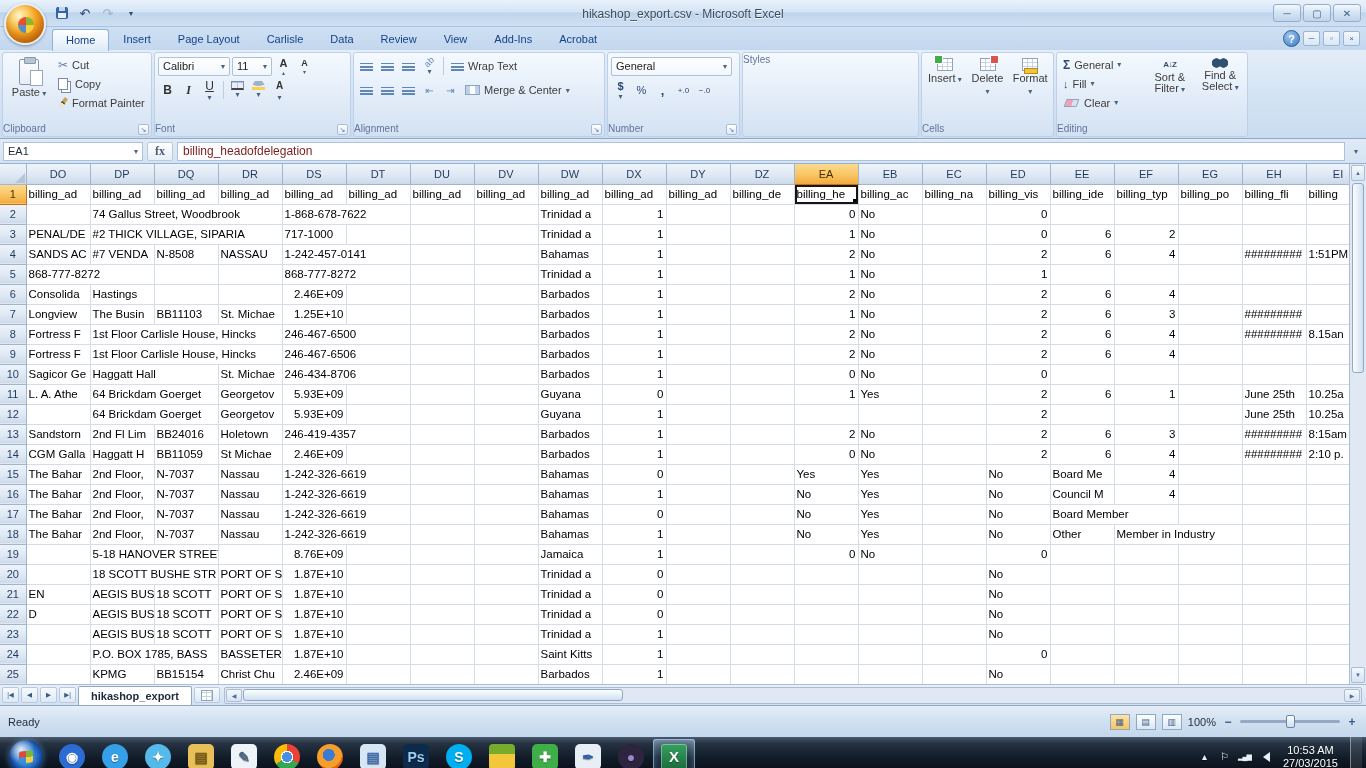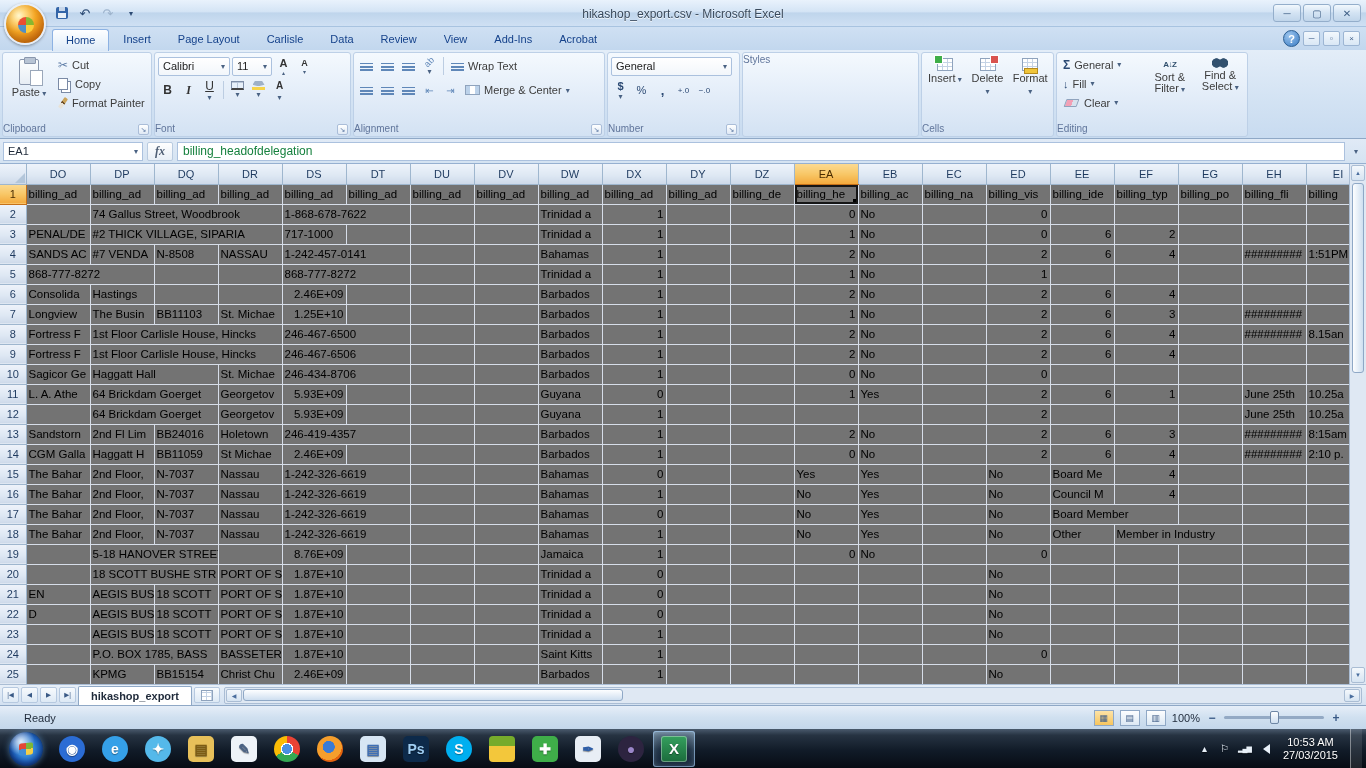--- a/index.html
+++ b/index.html
@@ -92,27 +92,27 @@
   .ic-down::before{content:"↓";font-size:11px;color:#2c4a74;font-weight:bold}
   .ic-eraser{width:13px;height:8px;background:linear-gradient(90deg,#f2a0b6 0 55%,#d7e2ee 55%);border:1px solid #8fa3bd;transform:skewX(-20deg);border-radius:1px;margin:0 2px}
   .ic-sort::before{content:"A↓Z";font-size:8px;font-weight:bold;color:#31506e;letter-spacing:-.5px}
   .ic-binoc{width:16px;height:10px;background:radial-gradient(circle at 4.5px 5px,#31506e 4.4px,transparent 5px),radial-gradient(circle at 11.5px 5px,#31506e 4.4px,transparent 5px)}
   .biglbl{font-size:11px;line-height:11px;color:#3c3c3c}
 
   
   .formulabar{height:25px;background:linear-gradient(#e0eaf6,#d4e3f2);border-bottom:1px solid #96b0d0;display:flex;align-items:center;padding:2px 3px;gap:4px;flex:none}
   .namebox{width:140px;height:19px;background:#fff;border:1px solid #abc1de;display:flex;align-items:center;justify-content:space-between;padding:0 4px;font-size:11px}
   .nb-dd{color:#4a6283;font-size:8px}.nb-dd::before{content:"▾"}
-  .fxbtn{width:26px;height:19px;display:flex;align-items:center;justify-content:center;font-family:"Liberation Serif",serif;font-style:italic;font-weight:bold;font-size:12px;color:#4e5e74;border:1px solid #b9cbe0;border-radius:2px;background:linear-gradient(#fefefe,#e8eff7)}
-  .fcontent{flex:1;height:19px;background:#fff;border:1px solid #abc1de;display:flex;align-items:center;padding:0 5px;font-size:12px;color:#15803d}
+  .fxbtn{width:26px;height:19px;display:flex;align-items:center;justify-content:center;font-family:"Liberation Serif",serif;font-weight:bold;font-size:12px;color:#4e5e74;border:1px solid #b9cbe0;border-radius:2px;background:linear-gradient(#fefefe,#e8eff7)}
+  .fcontent{flex:1;height:19px;background:#fff;border:1px solid #abc1de;display:flex;align-items:center;padding:0 5px;font-size:12px;color:#7f1d1d}
   .fexpand{width:14px;height:19px;display:flex;align-items:center;justify-content:center;color:#4a6283;font-size:8px}
   .fexpand::before{content:"▾"}
 
   
-  .gridwrap{position:relative;height:520px;background:#737373;overflow:hidden;flex:none}
+  .gridwrap{position:relative;height:520px;background:#ffffff;overflow:hidden;flex:none}
   table.grid{border-collapse:collapse;table-layout:fixed;width:1370px}
   .grid th,.grid td{height:20px;font-weight:normal;vertical-align:middle}
   .grid td{border-right:1px solid #d6dde8;border-bottom:1px solid #d6dde8;padding:0 2px;white-space:nowrap;overflow:hidden;color:#000;font-size:11.5px;text-align:left}
   .grid td.num{text-align:right}
   .chdr,.rhdr,.corner{background:linear-gradient(#eef3fa,#dde7f3 60%,#cdd9e9);border-right:1px solid #9eb6ce;border-bottom:1px solid #9eb6ce;color:#1e3a5f;font-size:11px;text-align:center}
   .chdr.sel,.rhdr.sel{background:linear-gradient(#fbda91,#f8c767 50%,#f3a93d);border-bottom-color:#c57018;color:#4a2c00}
   .rhdr.sel{border-right-color:#c57018}
   .corner{position:relative}
   .corner::after{content:"";position:absolute;right:1px;bottom:1px;border-left:10px solid transparent;border-bottom:10px solid #b3c6da}
   td.active{box-shadow:inset 0 0 0 2px #151515;background-image:linear-gradient(#000,#000);background-size:5px 5px;background-position:100% 100%;background-repeat:no-repeat}
@@ -125,21 +125,21 @@
   .sheetbar{height:21px;background:linear-gradient(#e7eff8,#d3e1f1);display:flex;align-items:center;border-top:1px solid #aabdd4;padding:0 2px;gap:2px;flex:none}
   .snav{width:17px;height:16px;display:flex;align-items:center;justify-content:center;font-size:6.5px;color:#3a5a86;background:linear-gradient(#f7fafd,#dde9f5);border:1px solid #b6c9e0;border-radius:2px}
   .stab{height:20px;display:flex;align-items:center;padding:0 12px;background:#fff;border:1px solid #8fa8c6;border-bottom:none;font-size:11px;font-weight:bold;color:#1f2a3a;border-radius:2px 2px 0 0;margin-top:1px}
   .sins{width:26px;height:16px;display:flex;align-items:center;justify-content:center;background:linear-gradient(#f7fafd,#dde9f5);border:1px solid #b6c9e0;border-radius:2px}
   .hscroll{flex:1;display:flex;align-items:center;height:17px;background:#dfe8f3;border:1px solid #aabdd4;border-radius:2px;margin:0 2px;padding:0 1px}
   .hbtn{width:16px;height:13px;display:flex;align-items:center;justify-content:center;font-size:6px;color:#4a6e9e;background:linear-gradient(#f4f8fc,#d6e4f2);border:1px solid #aabdd4;border-radius:2px}
   .hthumb{width:380px;height:12px;margin:0 1px;background:linear-gradient(#fdfeff,#cfdff0);border:1px solid #8fa8c6;border-radius:3px}
   .htrack{flex:1}
 
   
-  .statusbar{height:24px;background:linear-gradient(#e6eef8,#d0e0f0 50%,#c4d7eb);border-top:1px solid #8fa8c6;display:flex;align-items:center;font-size:11px;color:#1f2a3a;padding:0 24px;flex:none}
+  .statusbar{height:32px;background:linear-gradient(#e6eef8,#d0e0f0 50%,#c4d7eb);border-top:1px solid #8fa8c6;display:flex;align-items:center;font-size:11px;color:#1f2a3a;padding:0 8px;flex:none}
   .sb-right{margin-left:auto;display:flex;align-items:center;gap:6px}
   .viewbtn{width:20px;height:16px;border:1px solid #8fa8c6;background:linear-gradient(#fdfeff,#dce8f4);display:flex;align-items:center;justify-content:center;font-size:9px;color:#44618a}
   .viewbtn.active{background:linear-gradient(#fde3a7,#f7c55e)}
   .vb1::before{content:"▦"}.vb2::before{content:"▤"}.vb3::before{content:"▥"}
   .zctl{font-weight:bold;color:#3a5a86;font-size:12px;width:12px;text-align:center}
   .zminus::before{content:"−"}.zplus::before{content:"+"}
   .zoomtrack{width:100px;height:3px;background:#93a9c4;border-radius:2px;position:relative}
   .zoomtrack::before{content:"";position:absolute;left:49px;top:-3px;width:1px;height:9px;background:#7d94b2}
   .zoomthumb{position:absolute;left:46px;top:-5px;width:9px;height:13px;background:linear-gradient(#fdfeff,#cfdff0);border:1px solid #6e86a5;border-radius:2px}
 

